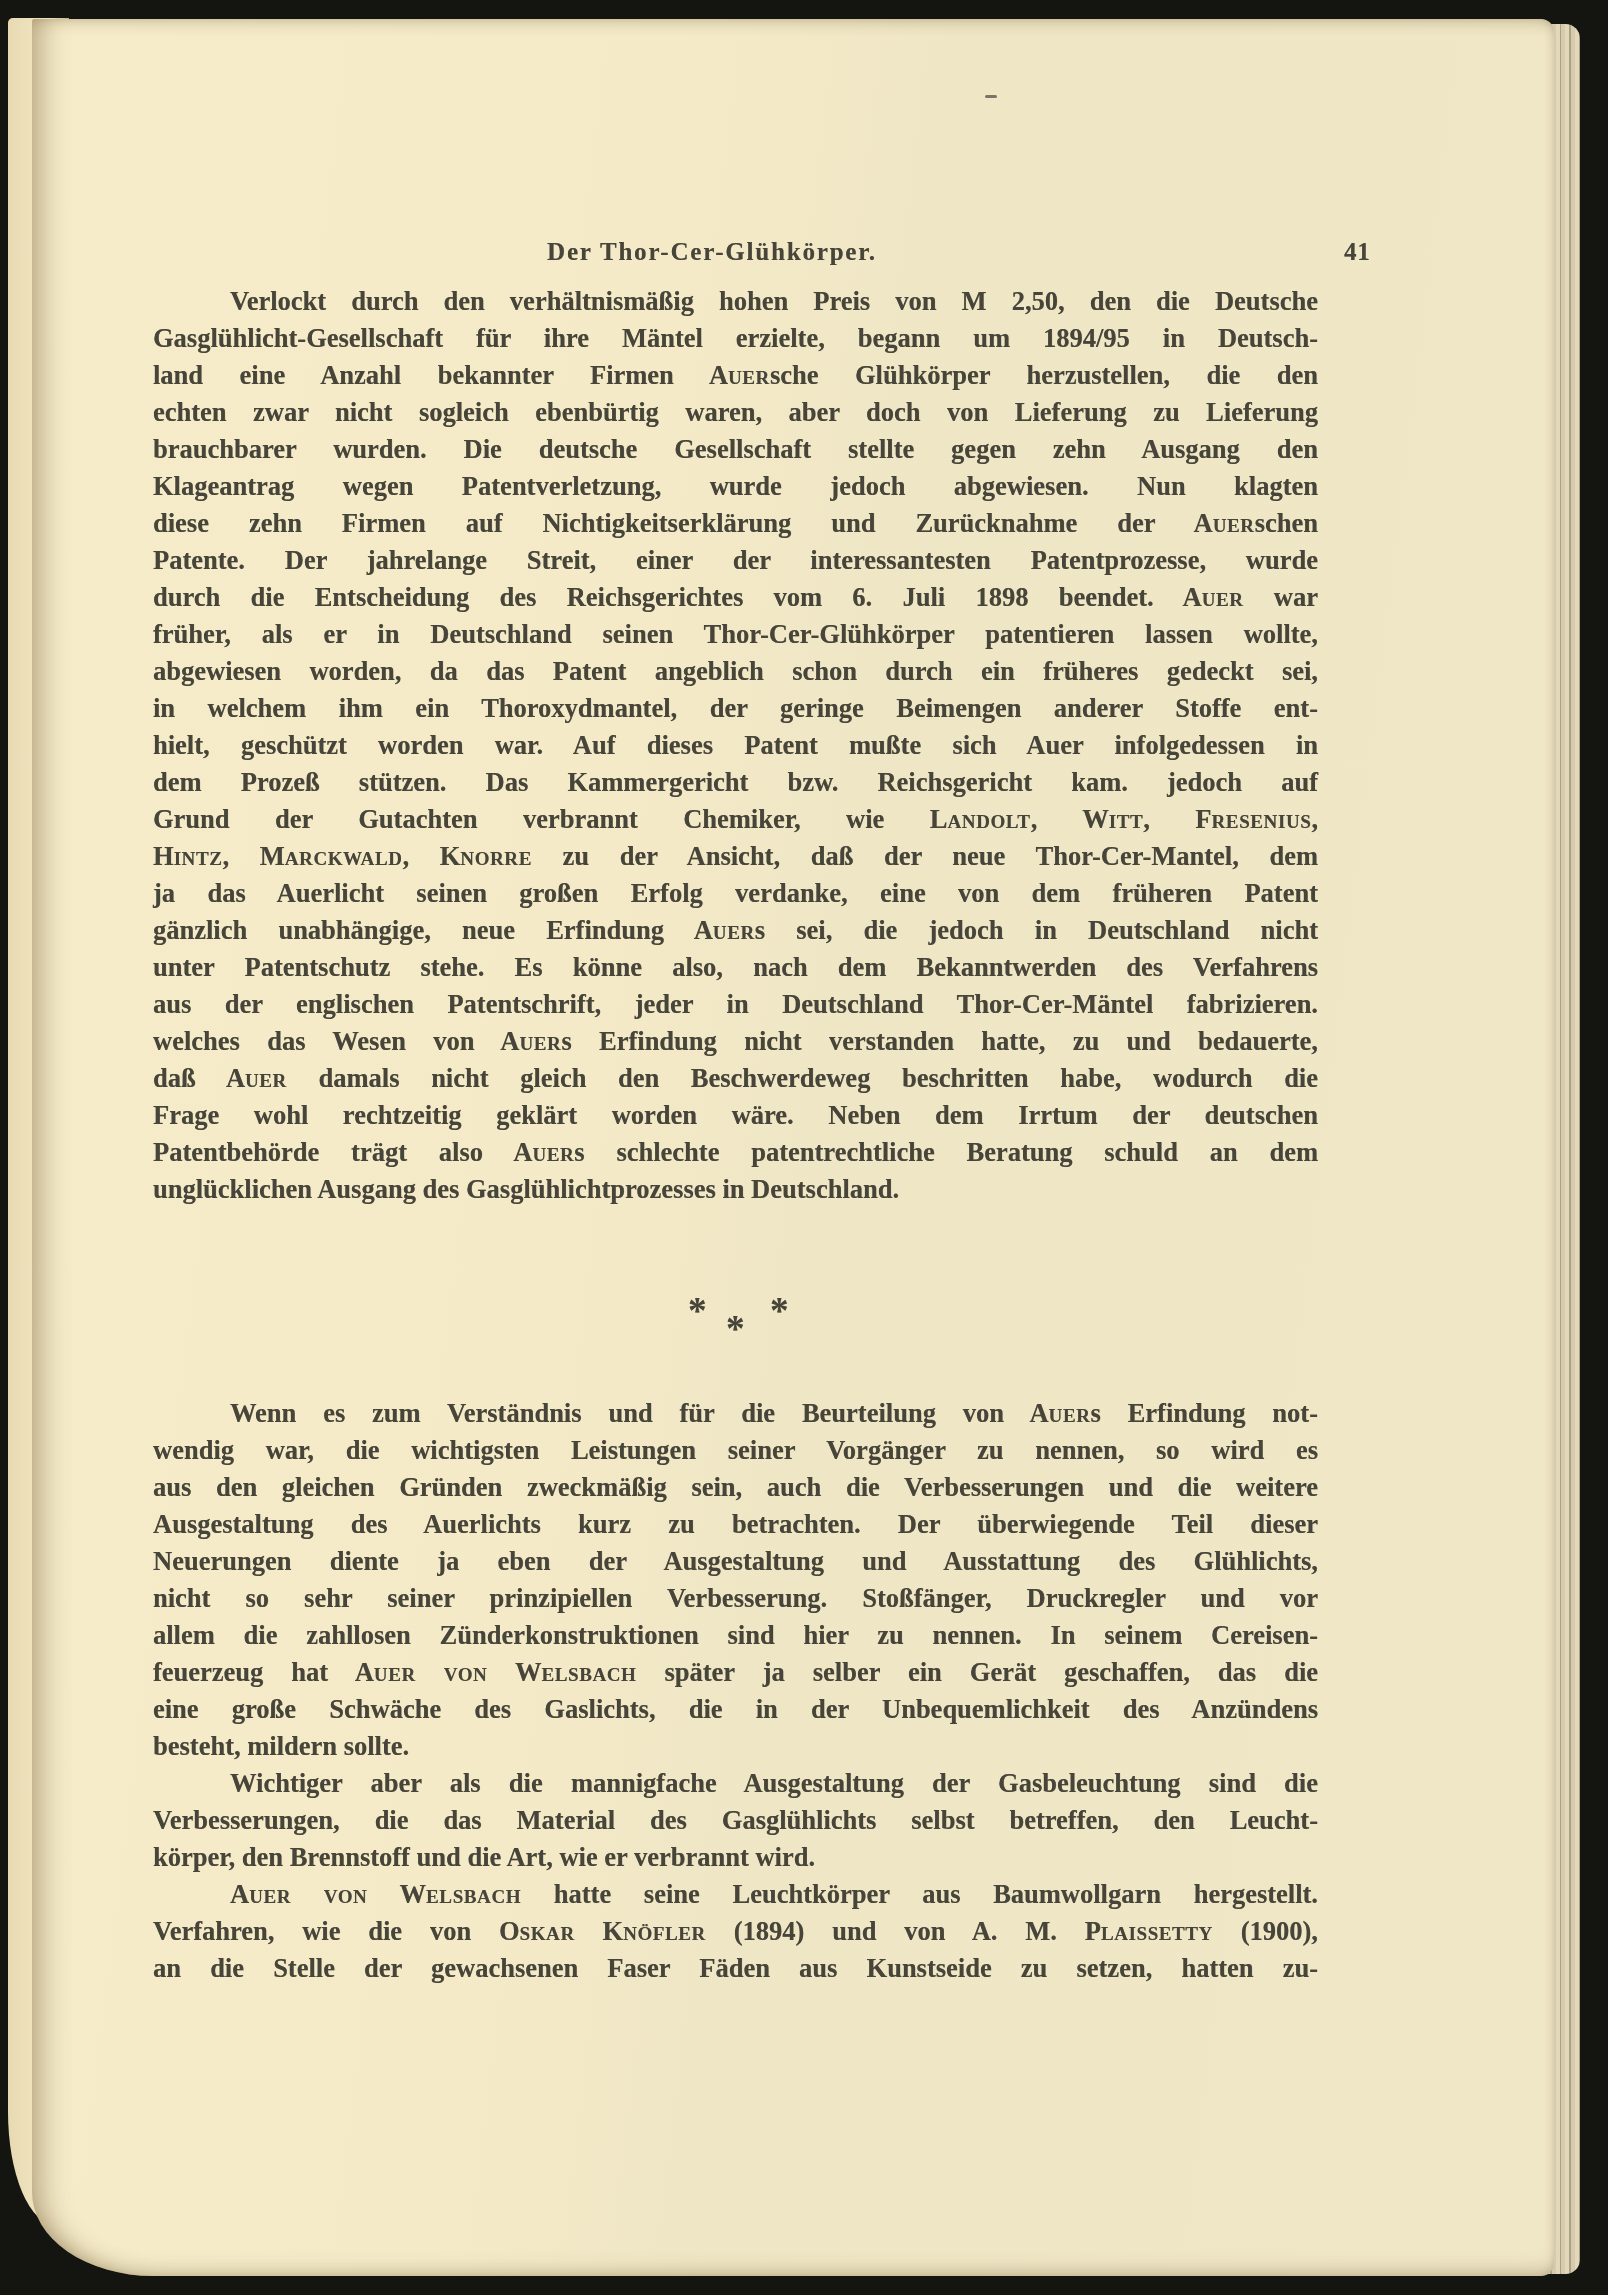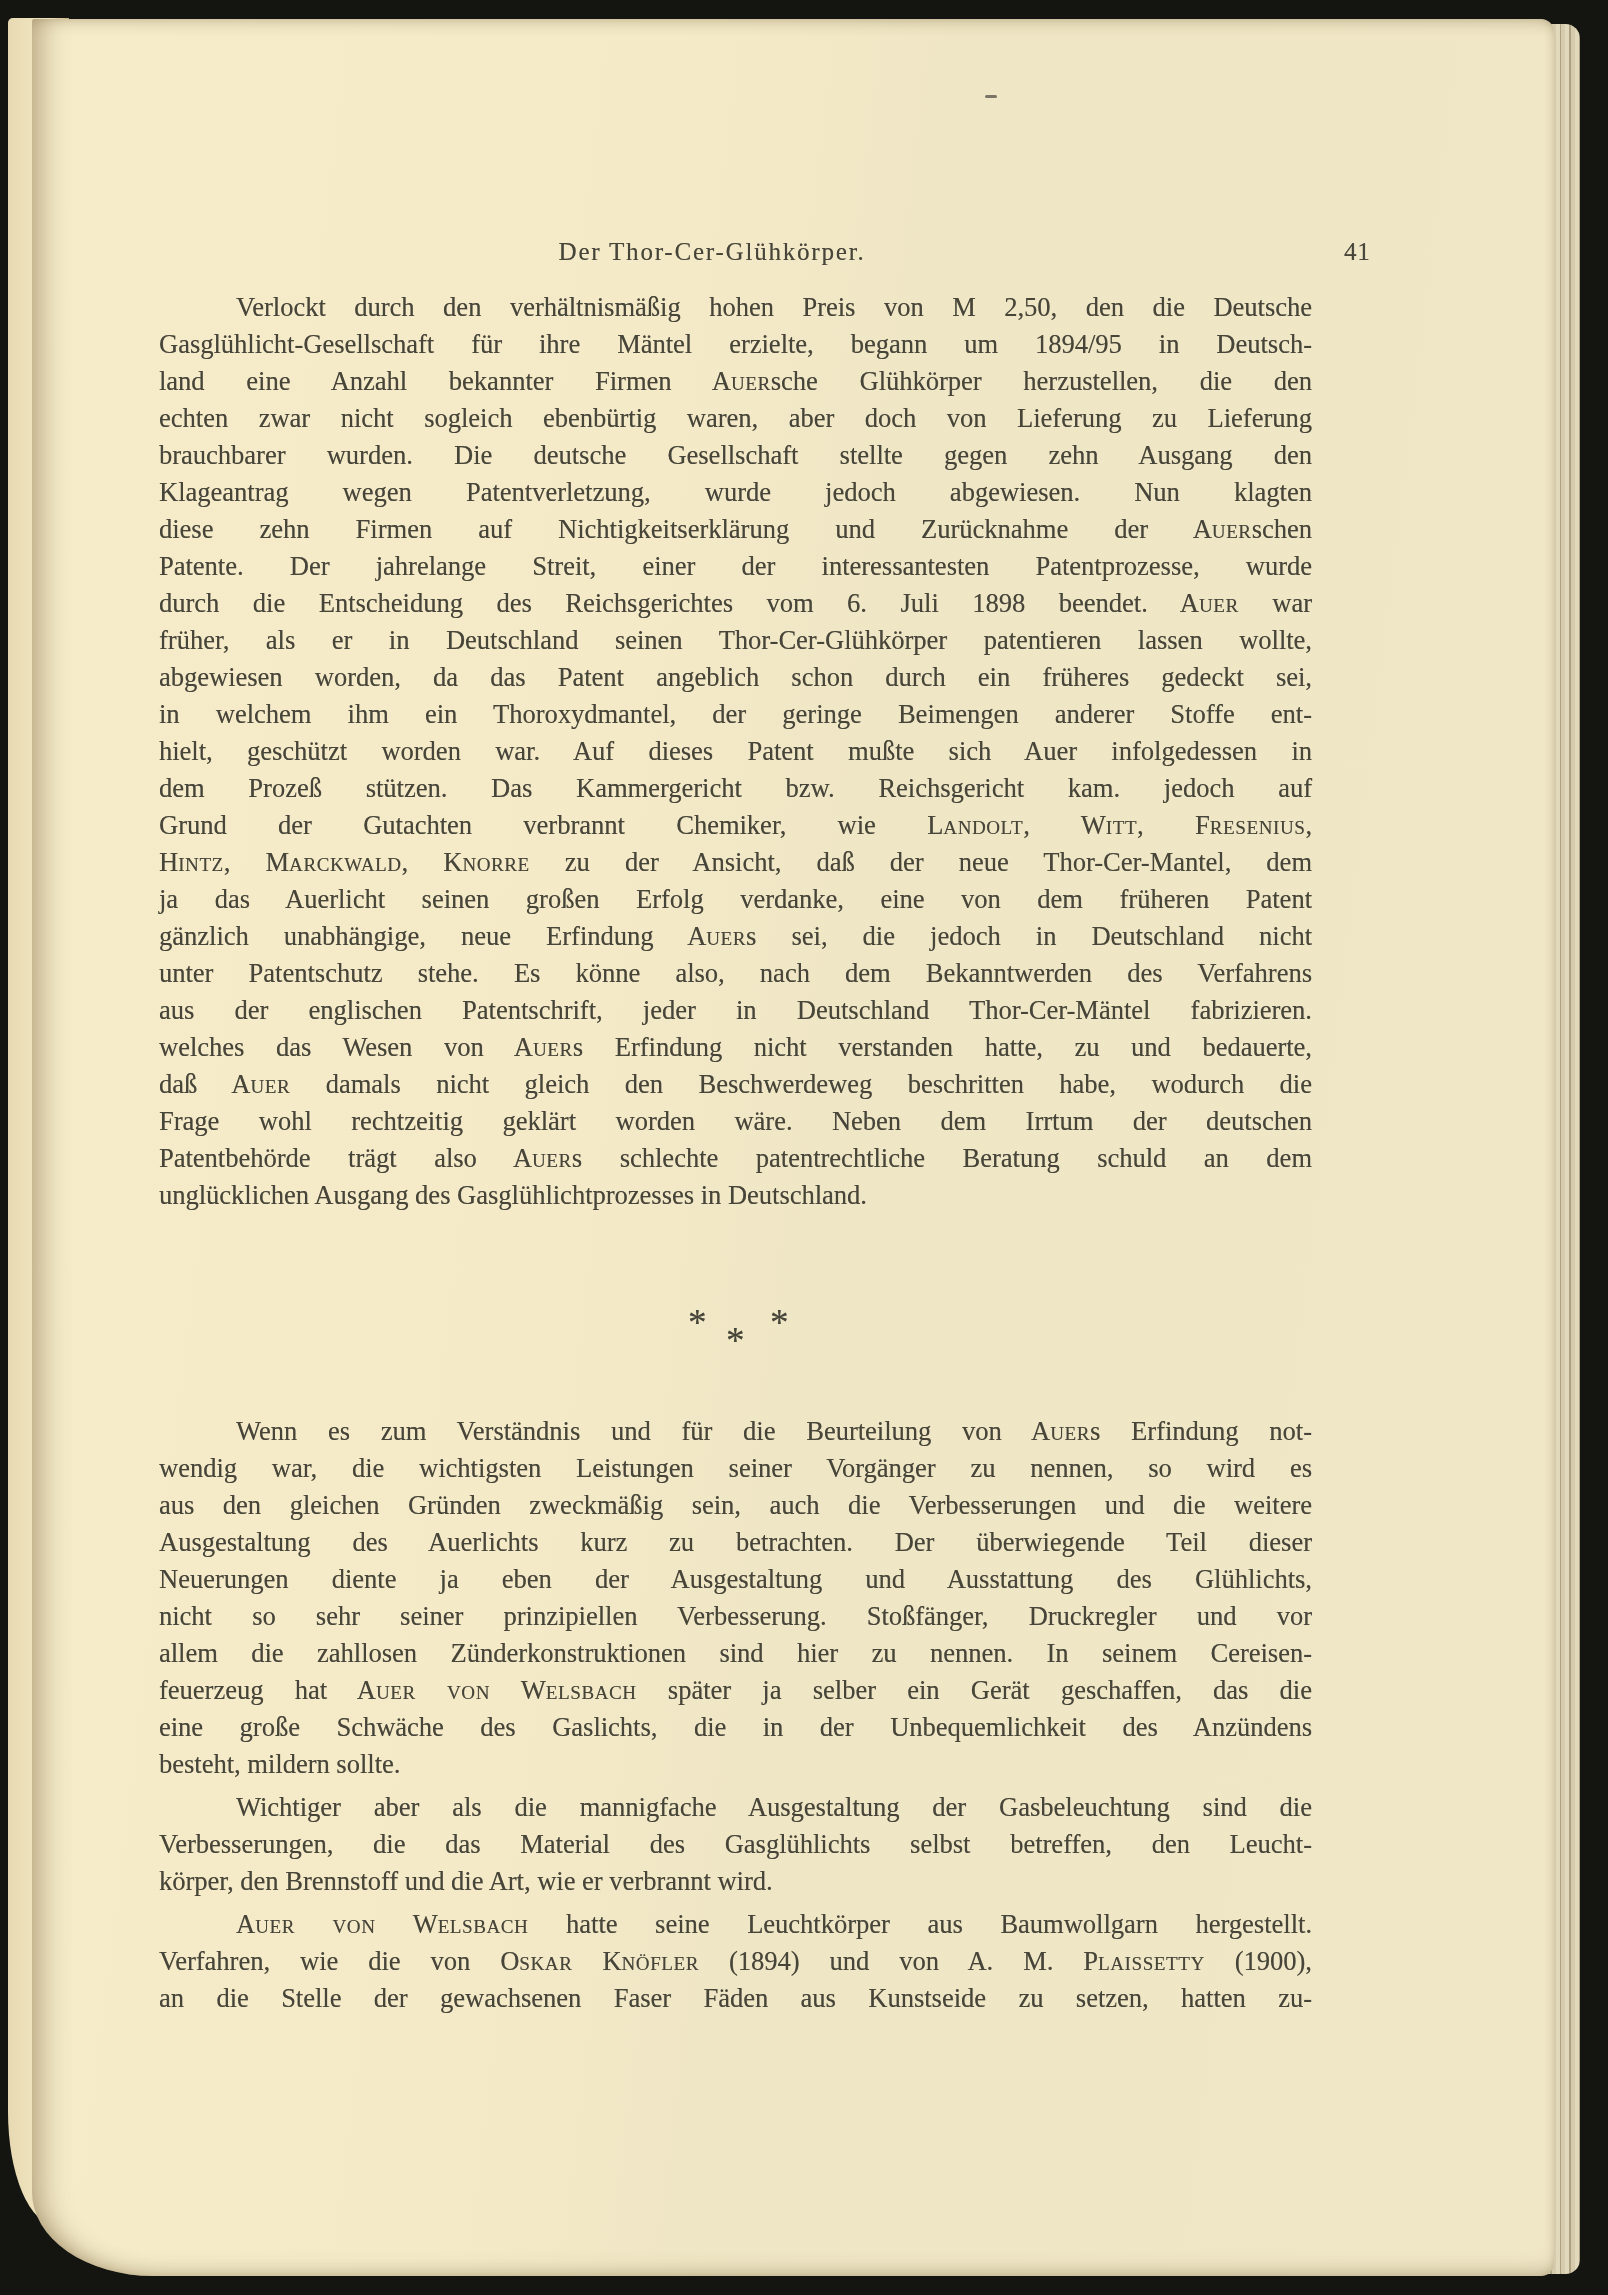--- a/index.html
+++ b/index.html
@@ -7,20 +7,21 @@
     width: 1609px; height: 2295px;
     background: #141411;
     overflow: hidden;
   }
   .scan {
     position: relative;
     width: 1609px; height: 2295px;
     font-family: "Liberation Serif", "DejaVu Serif", serif;
     color: #474539;
     text-shadow: 0.2px 0.3px 0.6px rgba(71,69,57,0.5);
+    font-weight: bold;
   }
   
   .edge-stack {
     position: absolute; left: 1546px; top: 24px;
     width: 34px; height: 2250px;
     border-radius: 0 14.5px 14.5px 0;
     background: repeating-linear-gradient(90deg,
       #e2d8bb 0 4px, #aca282 4px 5.6px, #d6cbad 5.6px 9.7px);
   }
   
@@ -61,21 +62,21 @@
   }
   .header .pageno {
     position: absolute; left: 1191px; top: 0;
     letter-spacing: 0.8px;
   }
   .textblock {
     position: absolute; left: 121px; top: 264px;
     width: 1165px;
     font-size: 26.5px;
   }
-  .para { margin: 6px; }
+  .para { margin: 0; }
   .line {
     height: 37px; line-height: 37px;
     text-align: justify;
     text-align-last: justify;
   }
   .line.first { padding-left: 77px; }
   .line.last  { text-align-last: left; }
   .sc { font-variant: small-caps; letter-spacing: 0.6px; }
   .asterism { position: relative; height: 187px; }
   .asterism .star {

